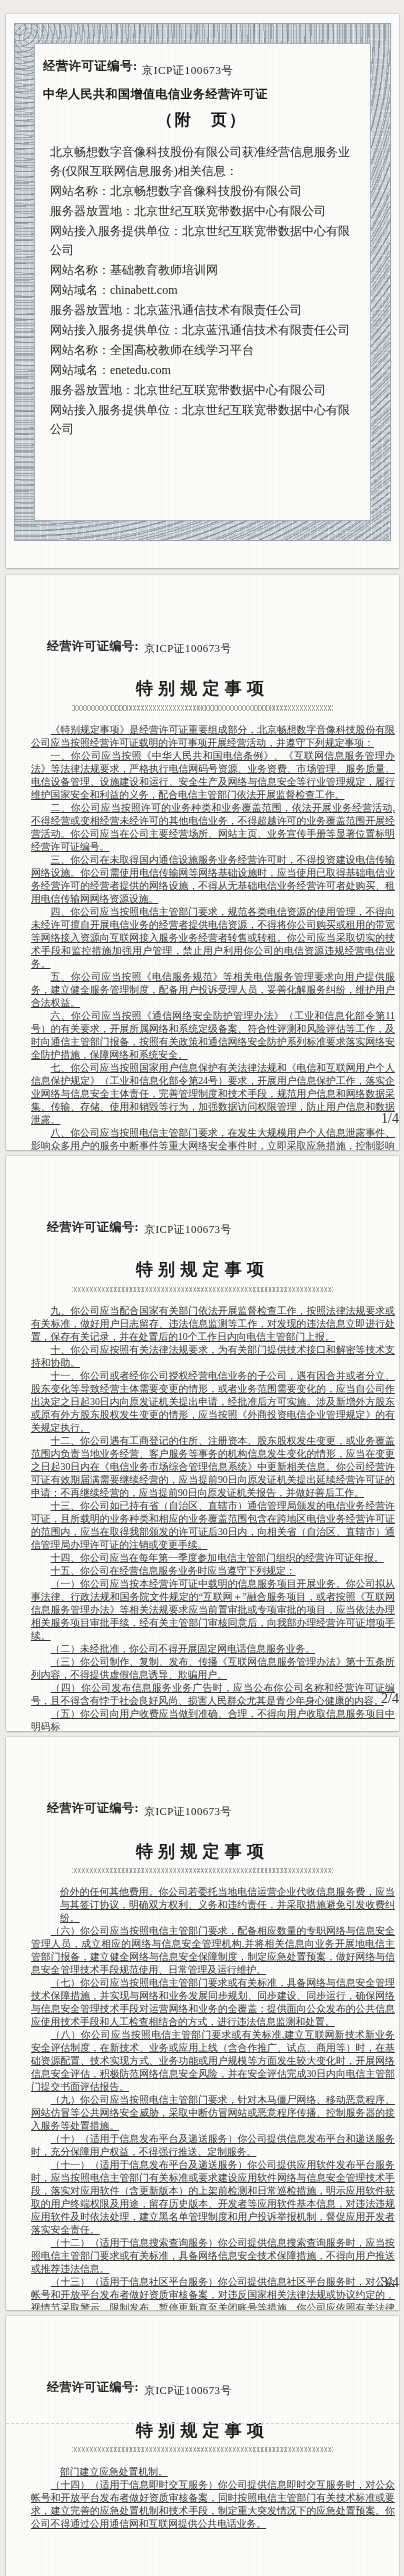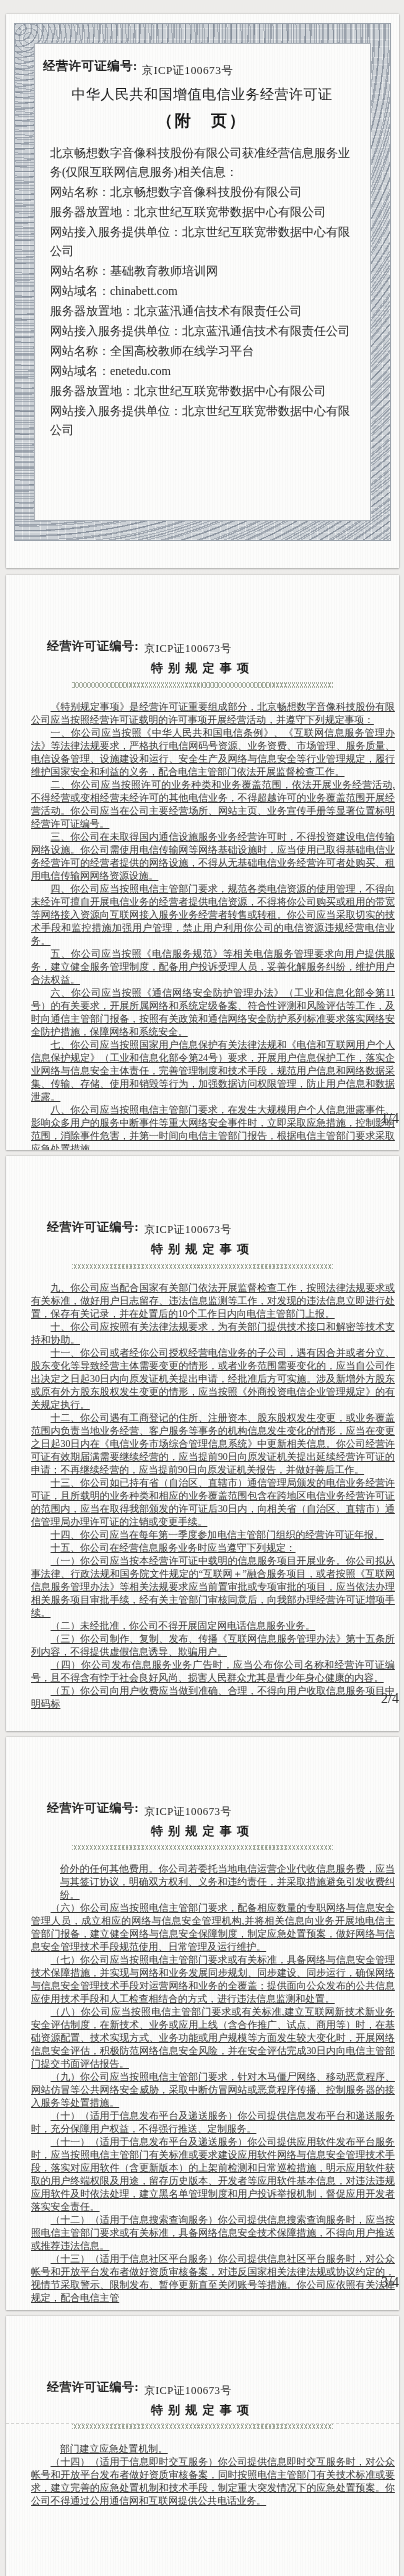--- a/index.html
+++ b/index.html
@@ -40,37 +40,37 @@
     background:#fcfcfb;
     background-image:repeating-linear-gradient(90deg, rgba(0,0,0,0.015) 0 1px, transparent 1px 2.6px);
     border:0.5px solid #aab0b7;
     padding:13.4px 9.3px 0 8.2px;
     box-sizing:border-box;
   }
   .cert-head{display:flex;align-items:flex-start;gap:4.1px;color:#1f1f1f;}
   .cert-head .lbl{font-size:12.4px;font-weight:700;letter-spacing:0.5px;}
   .cert-head .num{font-size:11.3px;margin-top:5.7px;letter-spacing:0.5px;}
   .cert-title{
-    text-align:center;font-size:14px;font-weight:400;color:#161616;
+    text-align:left;font-size:12px;font-weight:700;color:#161616;
     letter-spacing:0.5px;margin:8.2px 0 0;
   }
   .cert-sub{
     text-align:center;font-size:16px;font-weight:700;color:#161616;
     letter-spacing:2.1px;margin:6.2px 0 0;
   }
   .cert-body{margin-top:12.4px;color:#1f1f1f;}
   .cert-body p{margin:1px 7px 0;font-size:12px;line-height:19px;}
 
   
   .reg-head{display:flex;align-items:flex-start;gap:5.2px;padding-left:41px;padding-top:63px;color:#222;}
   .reg-head .lbl{font-size:12px;font-weight:700;letter-spacing:0.5px;}
   .reg-head .num{font-size:10.8px;margin-top:4.6px;letter-spacing:0.5px;}
   .reg-title{
-    text-align:center;font-size:12px;font-weight:700;color:#1c1c1c;
-    letter-spacing:5.2px;margin:4px 0 0;
+    text-align:center;font-size:17px;font-weight:700;color:#1c1c1c;
+    letter-spacing:5.2px;margin:21px 0 0;
   }
   .zigzag{
     width:261px;height:5.2px;margin:5.2px auto 0;
     background:
       repeating-linear-gradient(115deg, rgba(140,150,132,.75) 0 1px, transparent 1px 3.6px),
       repeating-linear-gradient(65deg, rgba(140,150,132,.75) 0 1px, transparent 1px 3.6px);
   }
   .reg-body{margin-top:12.4px;padding:0 4.1px 0 25px;color:#333;}
   .para{margin:0;font-size:9.8px;line-height:13px;text-align:justify;text-indent:2em;text-decoration:underline;}
   .para.flush{text-indent:0;margin-left:29px;}

